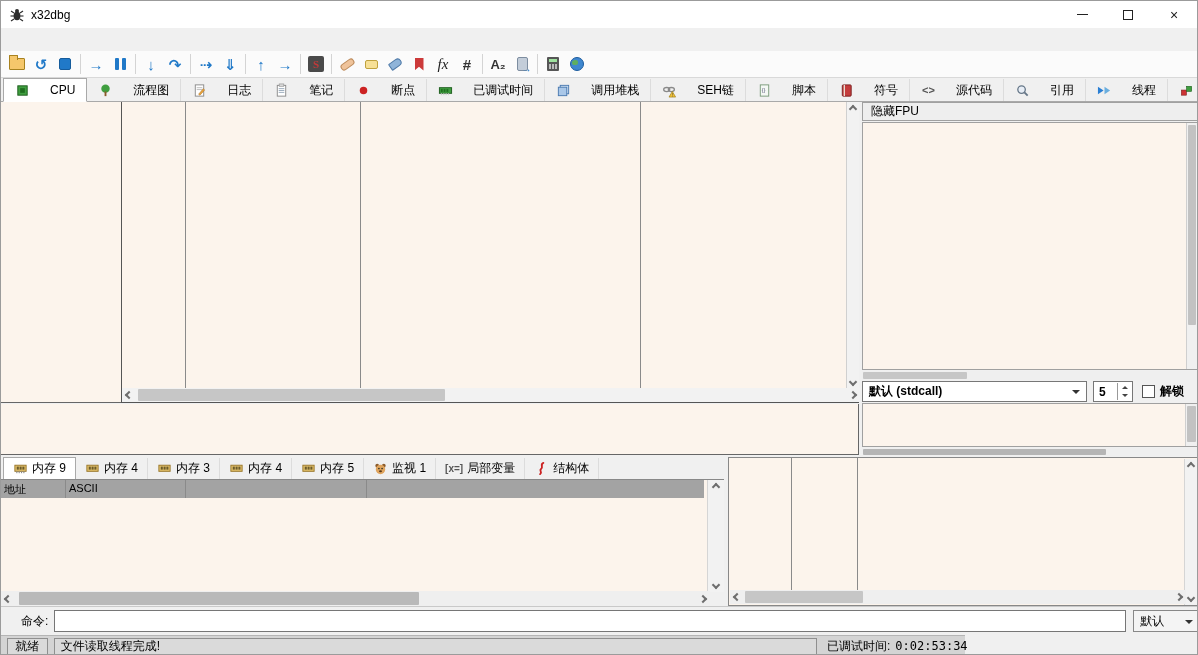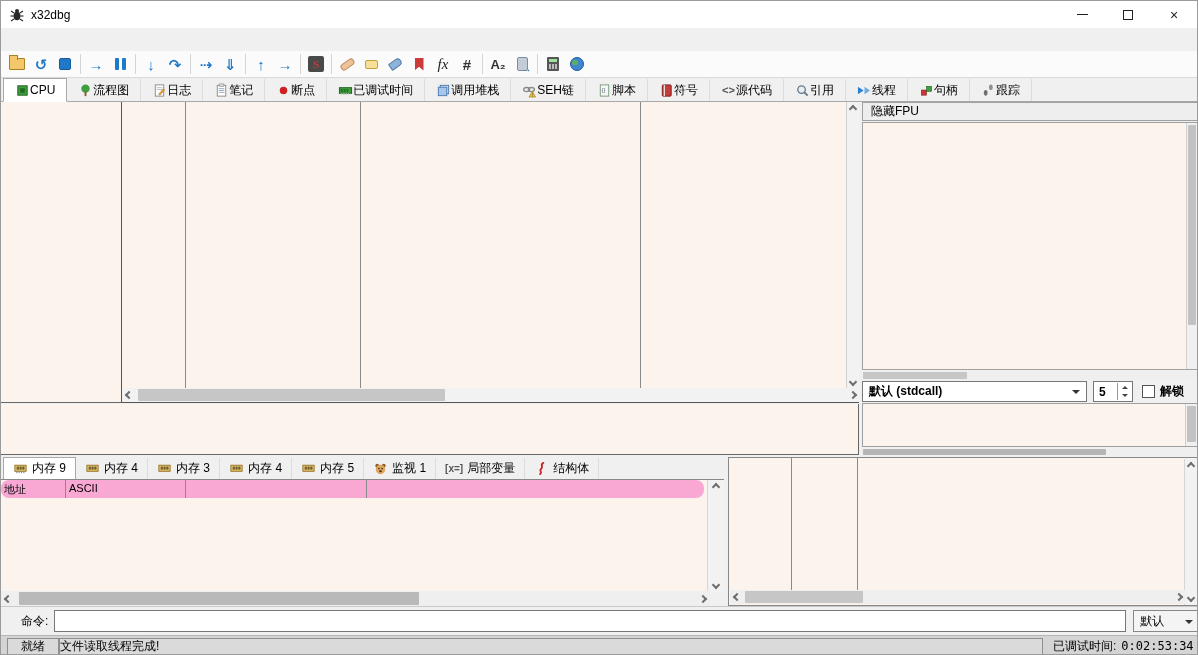--- a/index.html
+++ b/index.html
@@ -42,21 +42,21 @@
   .ic-phone { width:11px; height:14px; background:#c3cdd9; border:1px solid #7d8da0; border-radius:2px; position:relative; }
   .ic-phone:after { content:"→"; position:absolute; right:-5px; bottom:-4px; color:#2079c8; font-size:10px; font-weight:bold; }
   .ic-calc { width:12px; height:14px; background:#565656; border-radius:1px; position:relative; }
   .ic-calc:before { content:""; position:absolute; left:2px; top:2px; width:8px; height:3px; background:#9fe29f; }
   .ic-calc:after { content:""; position:absolute; left:2px; top:7px; width:8px; height:5px; background:repeating-linear-gradient(90deg,#bbb 0 2px,#565656 2px 3px); }
   .ic-globe { width:14px; height:14px; background:#3f87cf; border:1px solid #1d5c9e; border-radius:50%; position:relative; overflow:hidden; }
   .ic-globe:after { content:""; position:absolute; left:1px; top:2px; width:6px; height:5px; background:#5fae5f; border-radius:60% 40% 50% 50%; }
 
   
   .tabbar { position:absolute; left:0; top:77px; width:1196px; height:24px; background:#f0f0f0; border-bottom:1px solid #a9a9a9; display:flex; align-items:flex-end; padding-left:2px; }
-  .vtab { height:22px; display:flex; align-items:center; gap:0; padding:0 11px; border-right:1px solid #dcdcdc; white-space:nowrap; }
+  .vtab { height:22px; display:flex; align-items:center; gap:20px; padding:0 11px; border-right:1px solid #dcdcdc; white-space:nowrap; }
   .vtab.active { background:#ffffff; border:1px solid #a9a9a9; border-bottom:1px solid #ffffff; height:24px; margin-bottom:-1px; }
   .ticon { width:15px; height:15px; display:inline-flex; align-items:center; justify-content:center; flex:none; }
   .ticon svg { width:15px; height:15px; }
   .txtic { font-size:11px; font-weight:bold; color:#555; }
 
   
   .cream { background:#fcf4ec; }
   .main { position:absolute; left:0; top:101px; width:1198px; height:354px; background:#f0f0f0; }
   .gutter { position:absolute; left:0; top:0; width:120px; height:301px; background:#fcf4ec; border-bottom:1px solid #666; }
   .disasm { position:absolute; left:120px; top:0; width:738px; height:301px; background:#fcf4ec; border-left:1px solid #555; border-bottom:1px solid #555; }
@@ -88,42 +88,42 @@
   .checkbox { width:13px; height:13px; background:#fff; border:1px solid #555; margin:0 5px 0 9px; flex:none; }
   .args { position:absolute; left:0; top:301px; width:336px; height:44px; background:#fcf4ec; border:1px solid #a0a0a0; }
   .args-hscroll { position:absolute; left:0; top:346px; width:336px; height:8px; background:#efefef; }
 
   
   .bottom { position:absolute; left:0; top:455px; width:1198px; height:150px; background:#f0f0f0; }
   .dump-tabs { position:absolute; left:0; top:0; width:723px; height:23px; display:flex; align-items:flex-end; padding-left:2px; }
   .dtab { height:21px; display:flex; align-items:center; gap:4px; padding:0 9px; border-right:1px solid #dcdcdc; white-space:nowrap; }
   .dtab.active { background:#ffffff; border:1px solid #a9a9a9; border-bottom:1px solid #ffffff; height:23px; margin-bottom:-1px; }
   .dump-table { position:absolute; left:0; top:23px; width:723px; height:112px; background:#fcf4ec; border-top:1px solid #888; }
-  .dump-header { position:absolute; left:0; top:0; width:703px; height:18px; background:#f9a8d4; display:flex; font-size:11px;border-radius:8px; }
+  .dump-header { position:absolute; left:0; top:0; width:703px; height:18px; background:#a3a3a3; display:flex; font-size:11px; }
   .dh-cell { border-right:1px solid #8a8a8a; padding:2px 3px 0 3px; overflow:hidden; white-space:nowrap; }
   .dump-body { position:absolute; left:0; top:18px; width:703px; bottom:0; }
   .dump-vscroll { position:absolute; left:706px; top:0; width:17px; height:112px; background:#f2f2f2; border-left:1px solid #d5d5d5; }
   .dump-hscroll { position:absolute; left:0; top:135px; width:709px; height:15px; background:#efefef; display:flex; align-items:center; }
   .bsplit { position:absolute; left:723px; top:23px; width:4px; height:127px; background:#f0f0f0; }
   .stack-panel { position:absolute; left:727px; top:1px; width:471px; height:149px; background:#fcf4ec; border:1px solid #888; }
   .stack-hscroll { position:absolute; left:1px; bottom:1px; width:456px; height:14px; background:#efefef; display:flex; align-items:center; }
   .stack-vscroll { position:absolute; right:1px; top:1px; width:13px; height:146px; background:#f2f2f2; border-left:1px solid #d5d5d5; }
 
   
   .cmdrow { position:absolute; left:0; top:605px; width:1198px; height:29px; background:#f0f0f0; display:flex; align-items:center; border-top:1px solid #c9c9c9; }
   .cmd-label { margin-left:20px; margin-right:6px; white-space:nowrap; }
   .cmd-input { width:1078px; height:22px; background:#fff; border:1px solid #767676; font:inherit; padding:0 4px; }
   .cmd-combo { margin-left:7px; width:66px; height:22px; background:#f4f4f4; border:1px solid #888; display:flex; align-items:center; padding:0 6px; position:relative; }
   .cmd-combo .arrow { position:absolute; right:5px; top:9px; width:0; height:0; border:4px solid transparent; border-top-color:#333; }
 
   
-  .statusbar { position:absolute; left:0; top:634px; width:1198px; height:21px; background:#d4d4d4; border-top:1px solid #b5b5b5; display:flex; align-items:center; }
+  .statusbar { position:absolute; left:0; top:634px; width:964px; height:21px; background:#d4d4d4; border-top:1px solid #b5b5b5; display:flex; align-items:center; }
   .sseg { height:17px; border:1px solid #8f8f8f; background:#dadada; display:flex; align-items:center; }
   .seg-ready { width:52px; margin-left:6px; justify-content:center; }
-  .seg-msg { width:984px; }
+  .seg-msg { width:984px; margin-left:6px; padding-left:6px; }
   .seg-time { margin-left:6px; width:142px; padding:0 4px; border:none; background:none; white-space:nowrap; }
   .time-mono { font-family:"DejaVu Sans Mono","Liberation Mono",monospace; margin-left:5px; }
 </style>
 </head>
 <body>
 
 <div class="window">
 
   <div class="titlebar">
     <svg class="app-icon" viewBox="0 0 16 16">

